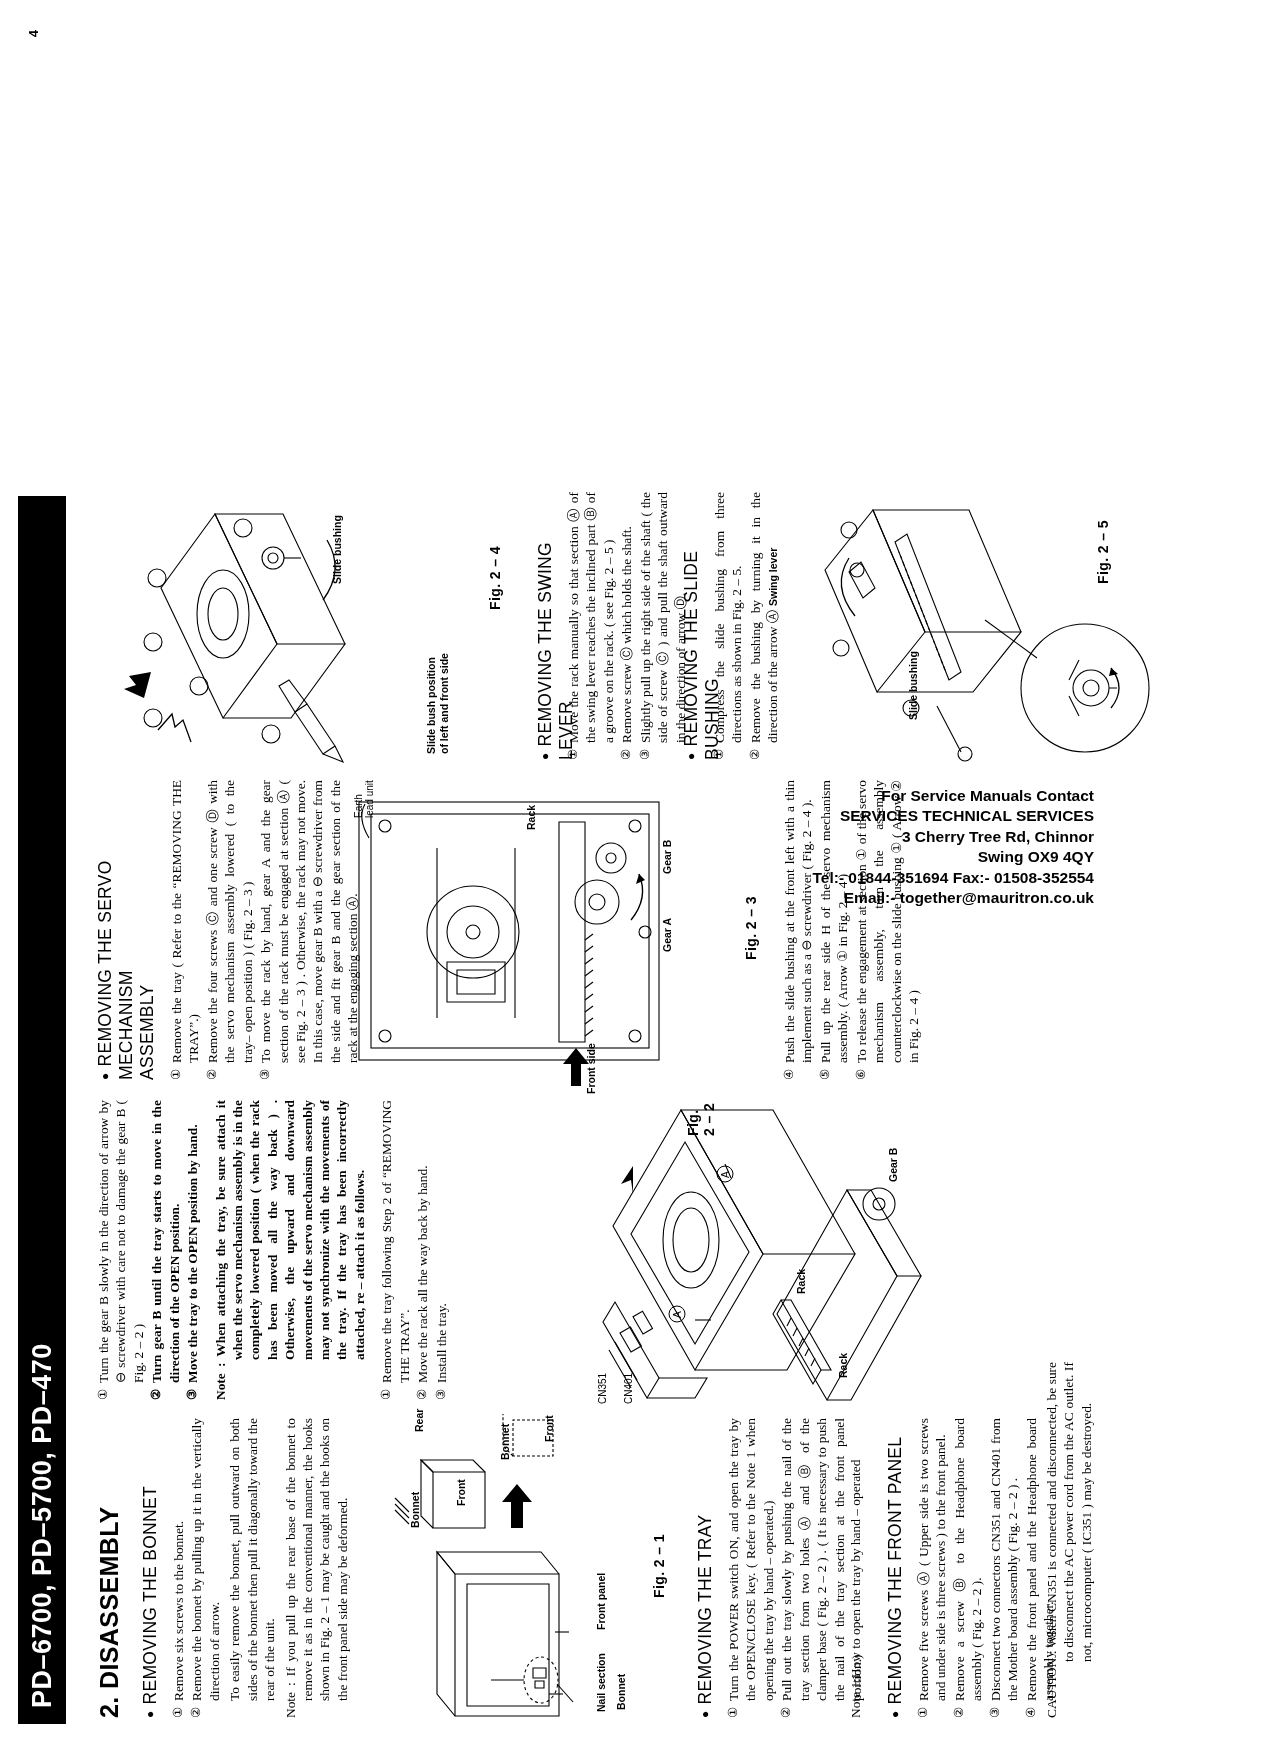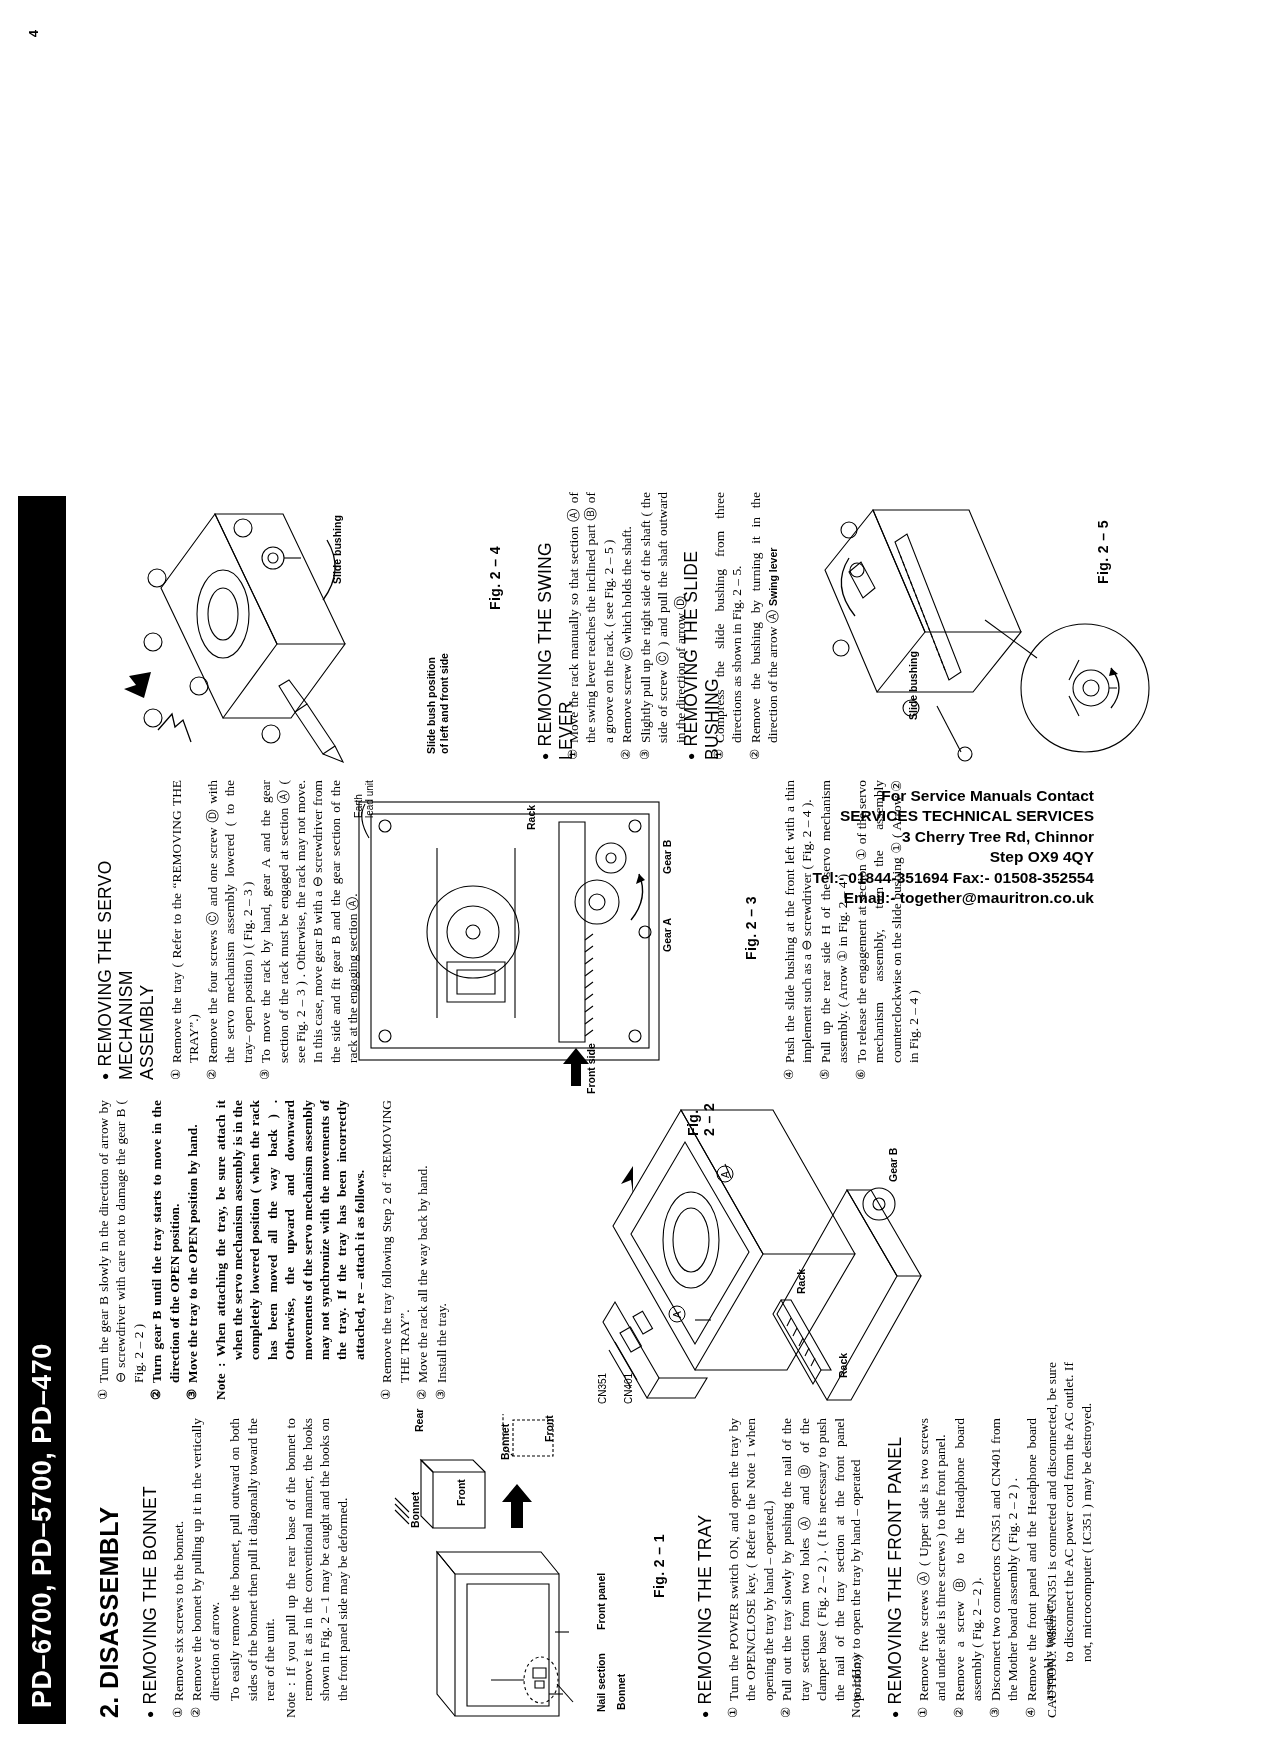--- a/index.html
+++ b/index.html
@@ -403,18 +403,18 @@
       <div class="lbl" style="position:absolute;left:40px;top:812px;">Slide bushing</div>
       <div class="figlabel" style="position:absolute;left:176px;top:1000px;">Fig. 2 – 5</div>
     </div>
 
   </div>
 
   <div class="stamp">
     <div>For Service Manuals Contact</div>
     <div>SERVICES TECHNICAL SERVICES</div>
     <div>3 Cherry Tree Rd, Chinnor</div>
-    <div>Step OX9 4QY</div>
+    <div>Swing OX9 4QY</div>
     <div>Tel:- 01844-351694 Fax:- 01508-352554</div>
     <div>Email:- together@mauritron.co.uk</div>
   </div>
 
 </div>
 
 </body></html>

